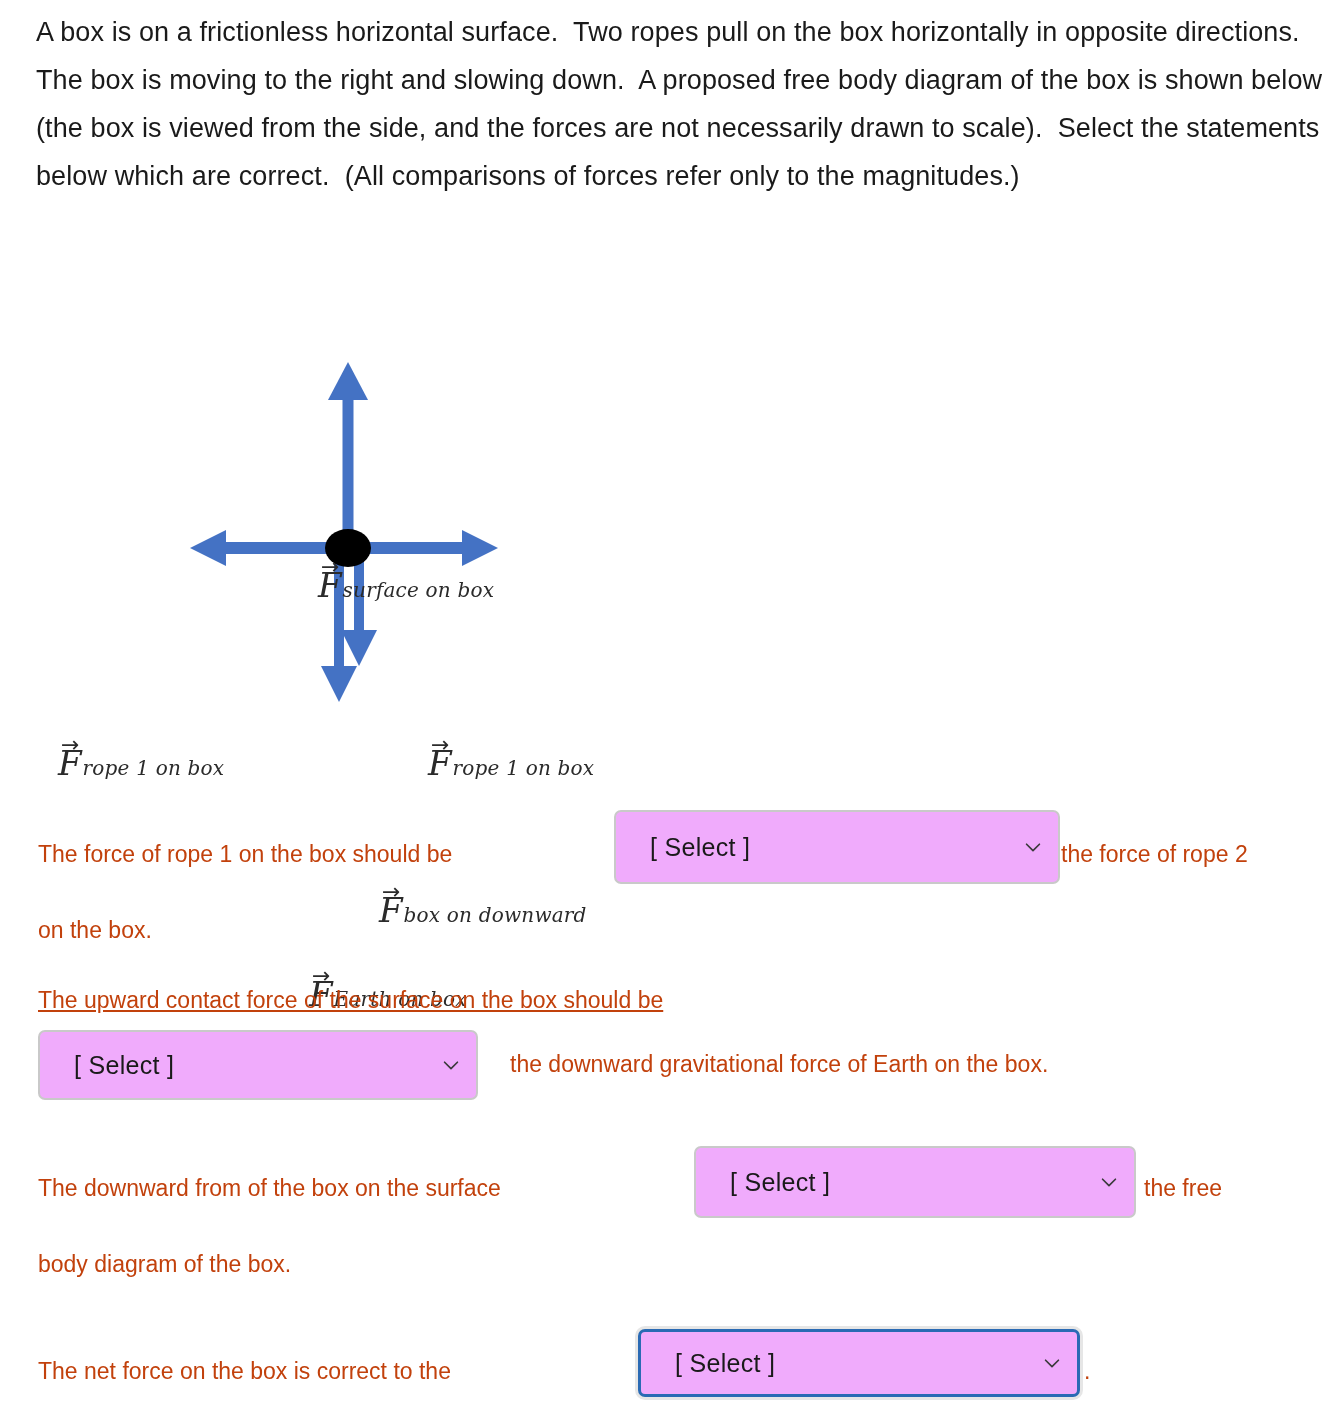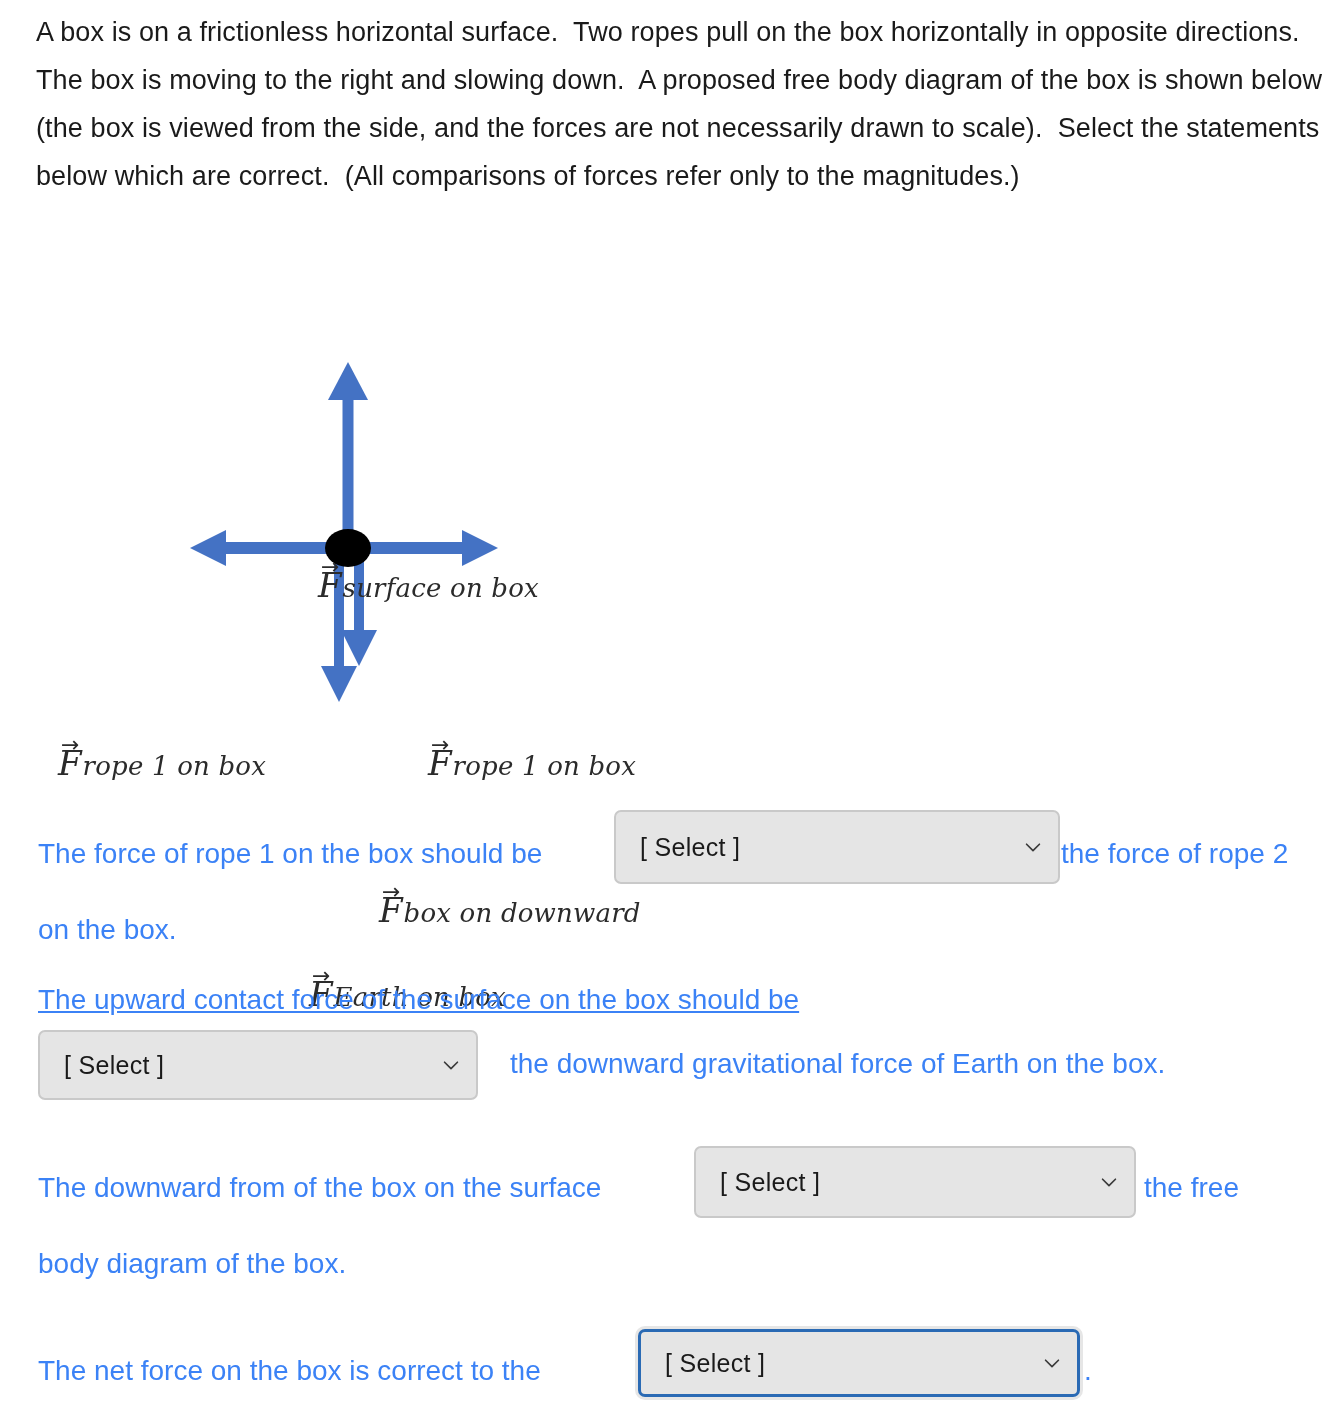--- a/index.html
+++ b/index.html
@@ -57,48 +57,48 @@
   .vlabel .vecarrow {
     position: absolute;
     left: 3px;
     top: -9px;
     font-style: normal;
     font-size: 22px;
     letter-spacing: -1px;
     font-family: "DejaVu Sans", sans-serif;
   }
   .vlabel .sub {
-    font-size: 26px;
+    font-size: 20px;
     letter-spacing: 0.2px;
   }
 
   #lbl-surface { left: 318px; top: 296px; }
   #lbl-rope1   { left: 58px;  top: 474px; }
   #lbl-rope2   { left: 428px; top: 474px; }
   #lbl-boxsurf { left: 379px; top: 621px; }
   #lbl-earth   { left: 309px; top: 705px; }
 
   
   .stmt {
     position: absolute;
-    font-size: 28px;
+    font-size: 23px;
     line-height: 48px;
-    color: #3b82f6;
+    color: #c2410c;
     white-space: nowrap;
   }
 
   
   .select {
     position: absolute;
-    background: #e5e5e5;
+    background: #f0abfc;
     border: 2px solid #c9c9c9;
     border-radius: 7px;
     display: flex;
     align-items: center;
-    padding: 0 14px 0 24px;
+    padding: 0 14px 0 34px;
   }
   .select .sel-text {
     flex: 1;
     font-size: 25px;
     color: #1a1a1a;
     letter-spacing: 0.3px;
     font-family: "Liberation Sans", sans-serif;
   }
   .select .chev {
     width: 22px;

